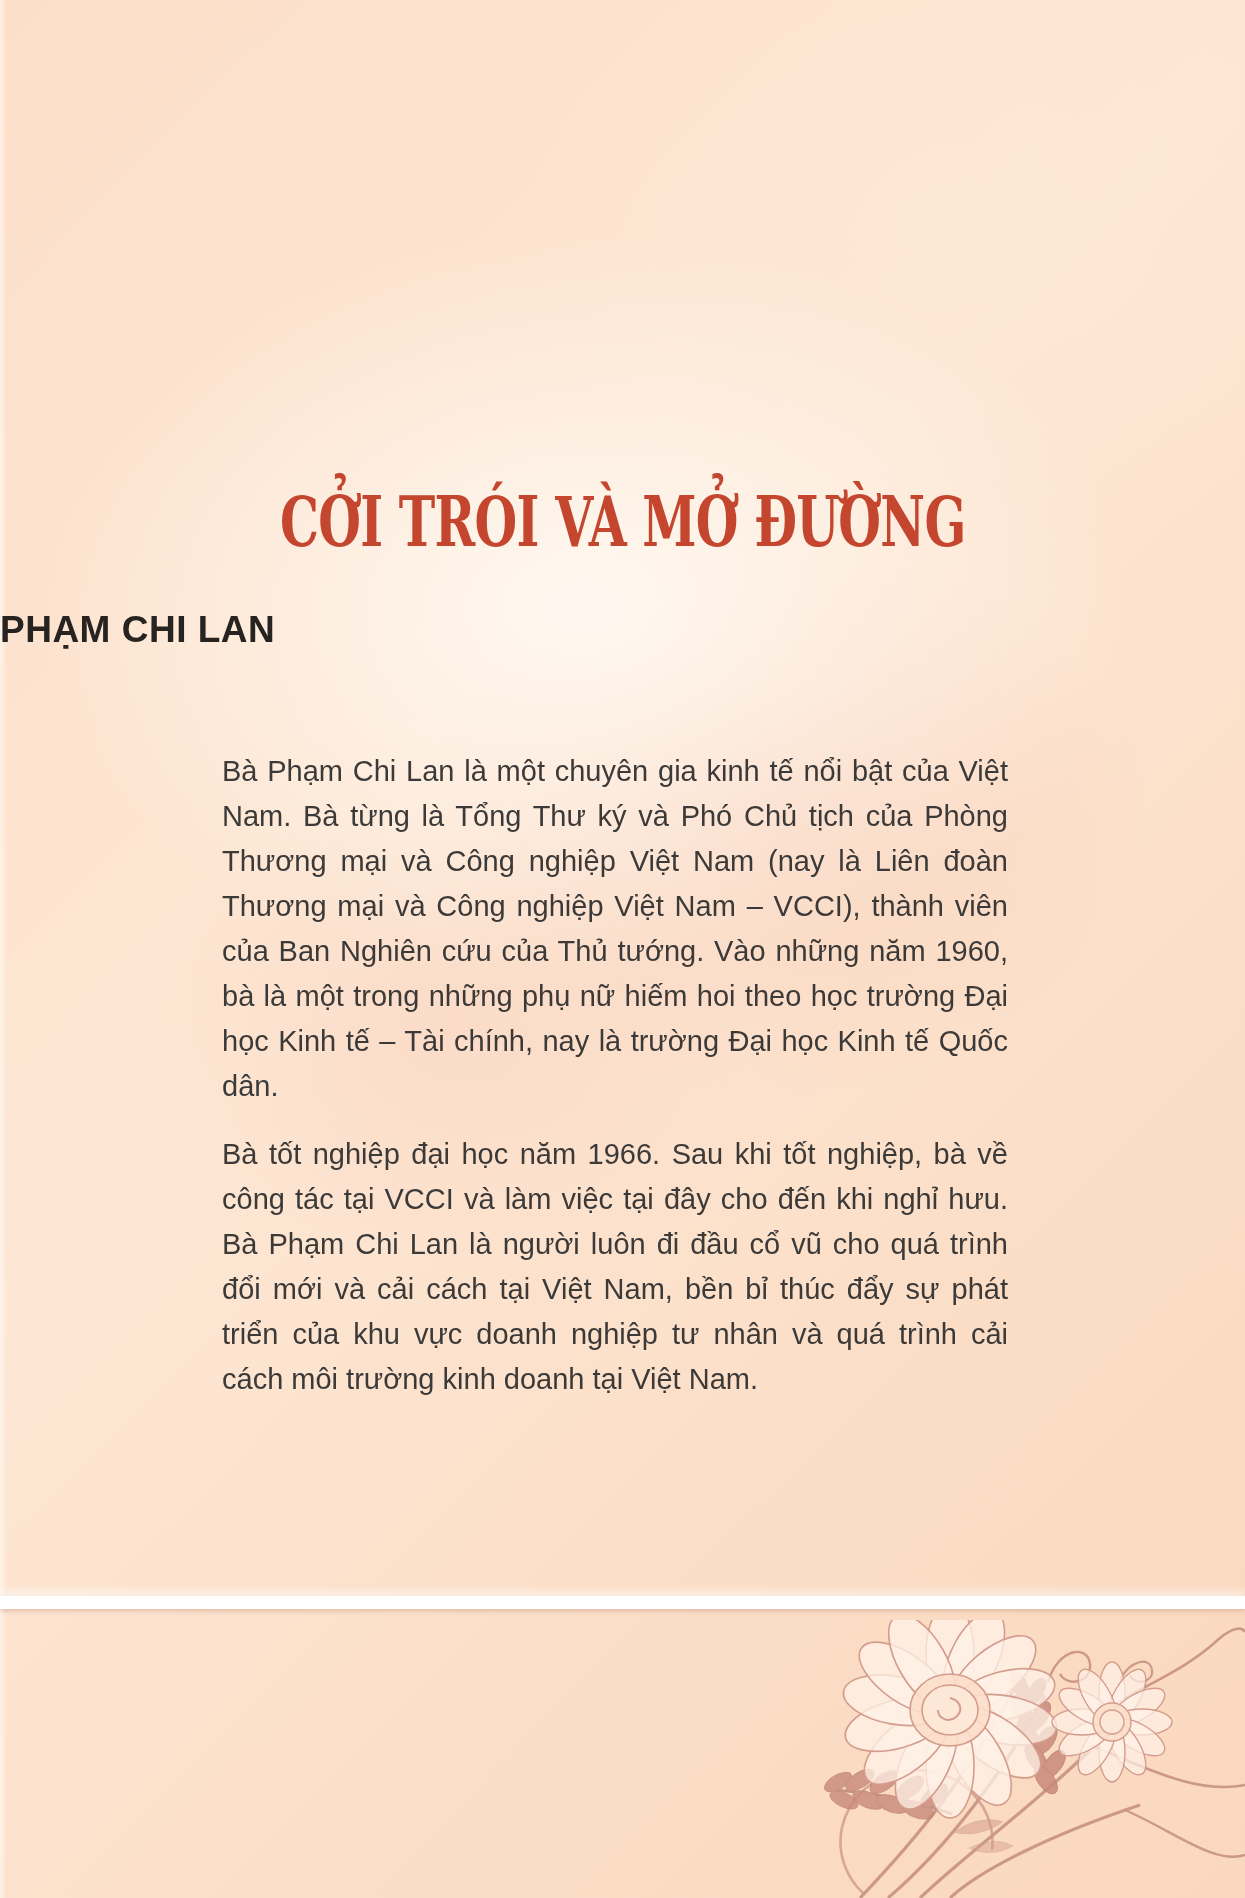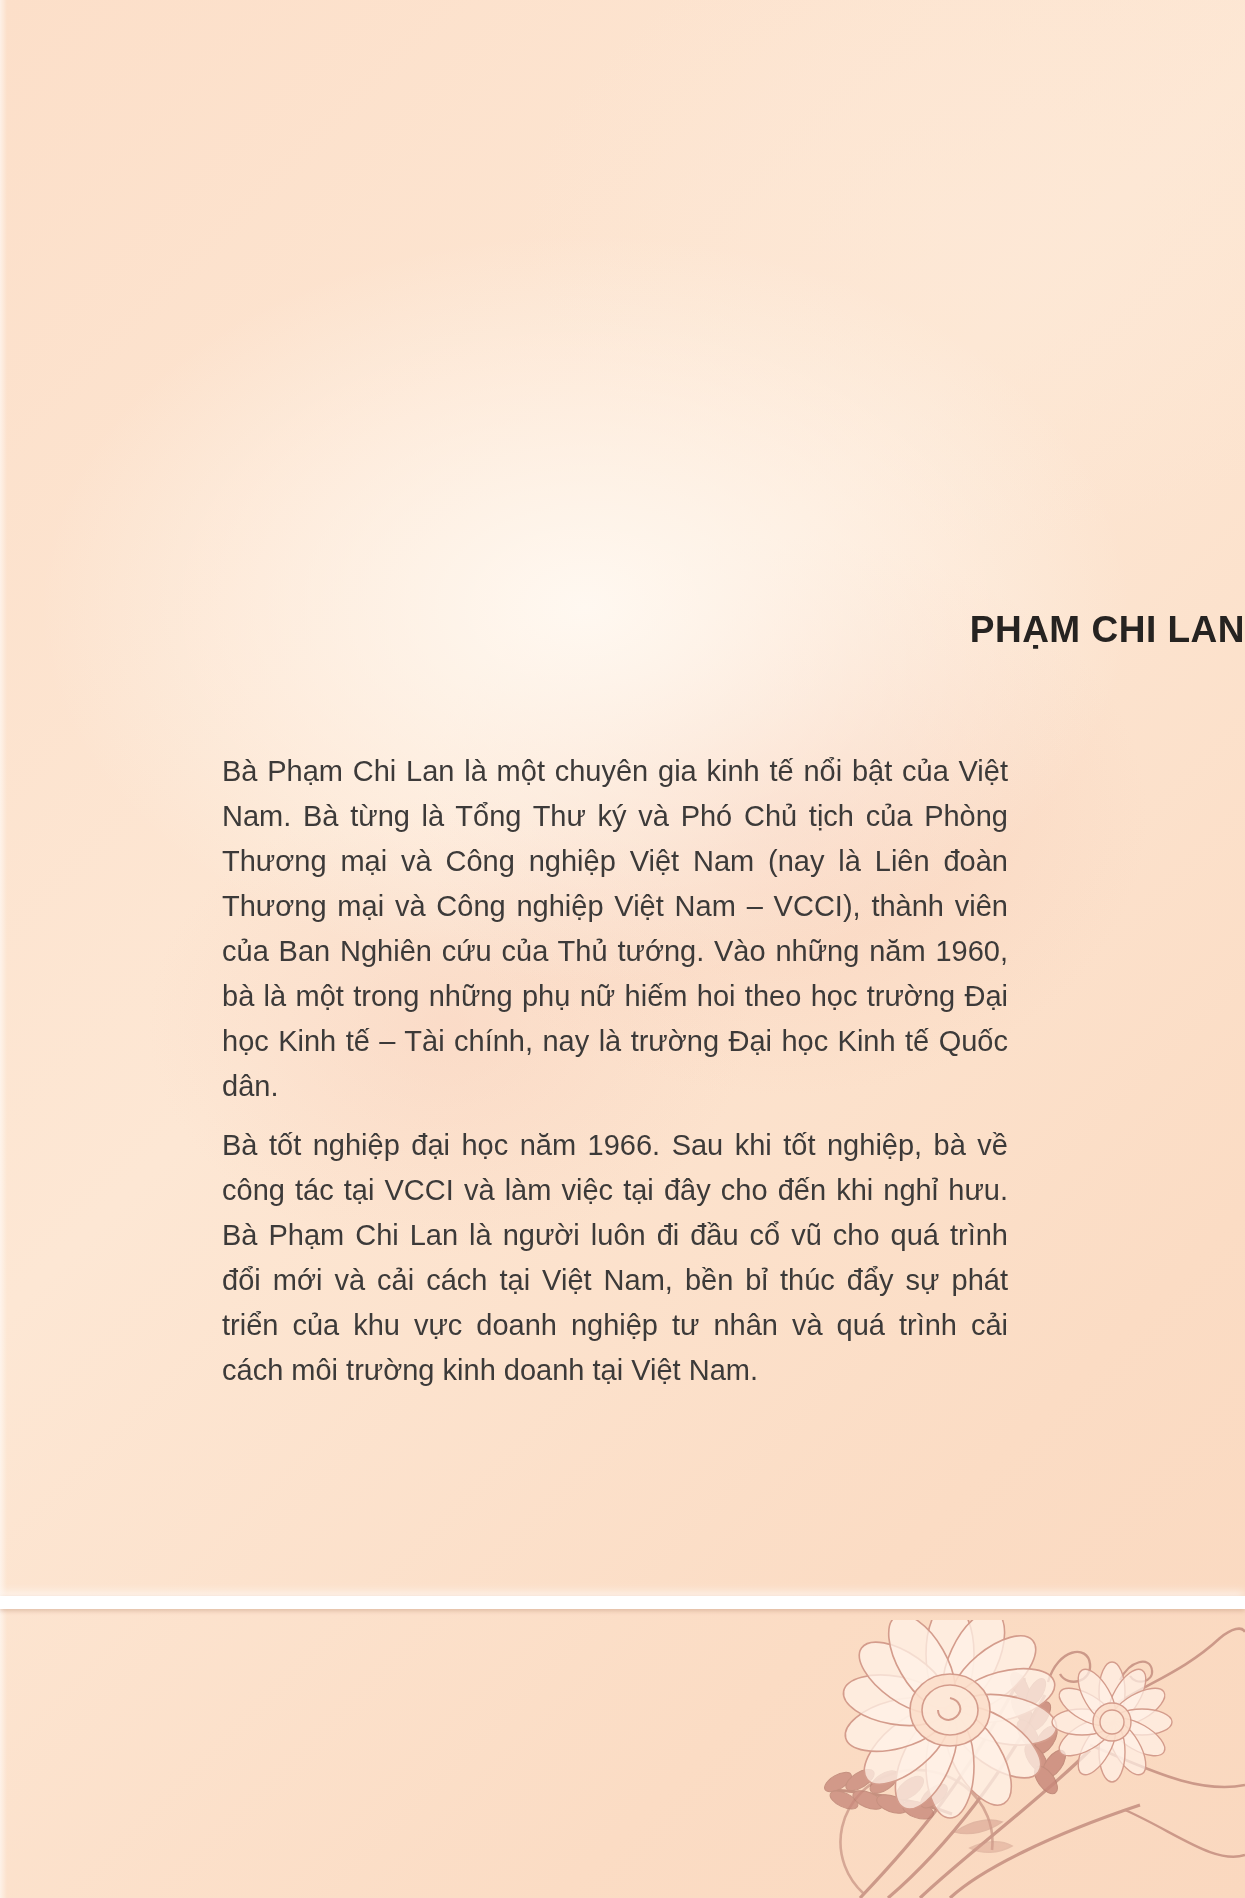--- a/index.html
+++ b/index.html
@@ -38,53 +38,56 @@
     letter-spacing:-1px;
   }
   .subtitle{
     position:absolute;top:561px;left:0;width:100%;
     text-align:center;
     font-size:31px;font-weight:bold;font-style:italic;
     color:#2f2b29;
   }
   .author{
     position:absolute;top:609px;left:0;width:100%;
-    text-align:right;
+    text-align:left;
     font-size:37px;font-weight:bold;
     letter-spacing:0.5px;
     color:#262321;
   }
   
   .body-text{
     position:absolute;top:749px;left:222px;width:786px;
     color:#3c3a39;
     font-size:29px;line-height:45px;
     text-align:justify;
   }
   .body-text p{margin:0;}
-  .body-text p + p{margin-top:14px;}
+  .body-text p + p{margin-top:23px;}
   
   .divider{
     position:absolute;top:1596px;left:0;width:100%;height:13px;
     background:#ffffff;
     box-shadow:0 2px 4px rgba(186,127,97,0.40), 0 -4px 10px rgba(255,255,255,0.65);
   }
   
   .floral{
     position:absolute;right:0;bottom:0;width:625px;height:278px;
     pointer-events:none;
   }
 </style>
 </head>
 <body>
 
 <div class="page">
 
   <div class="edge-highlight"></div>
 
+  <h1 class="title">
+    <span class="condense">CỞI TRÓI VÀ MỞ ĐƯỜNG</span>
+  </h1>
 
 
   <div class="author">PHẠM CHI LAN</div>
 
   <div class="body-text">
     <p>Bà Phạm Chi Lan là một chuyên gia kinh tế nổi bật của Việt Nam. Bà từng là Tổng Thư ký và Phó Chủ tịch của Phòng Thương mại và Công nghiệp Việt Nam (nay là Liên đoàn Thương mại và Công nghiệp Việt Nam – VCCI), thành viên của Ban Nghiên cứu của Thủ tướng. Vào những năm 1960, bà là một trong những phụ nữ hiếm hoi theo học trường Đại học Kinh tế – Tài chính, nay là trường Đại học Kinh tế Quốc dân.</p>
     <p>Bà tốt nghiệp đại học năm 1966. Sau khi tốt nghiệp, bà về công tác tại VCCI và làm việc tại đây cho đến khi nghỉ hưu. Bà Phạm Chi Lan là người luôn đi đầu cổ vũ cho quá trình đổi mới và cải cách tại Việt Nam, bền bỉ thúc đẩy sự phát triển của khu vực doanh nghiệp tư nhân và quá trình cải cách môi trường kinh doanh tại Việt Nam.</p>
   </div>
 
   <div class="divider"></div>

